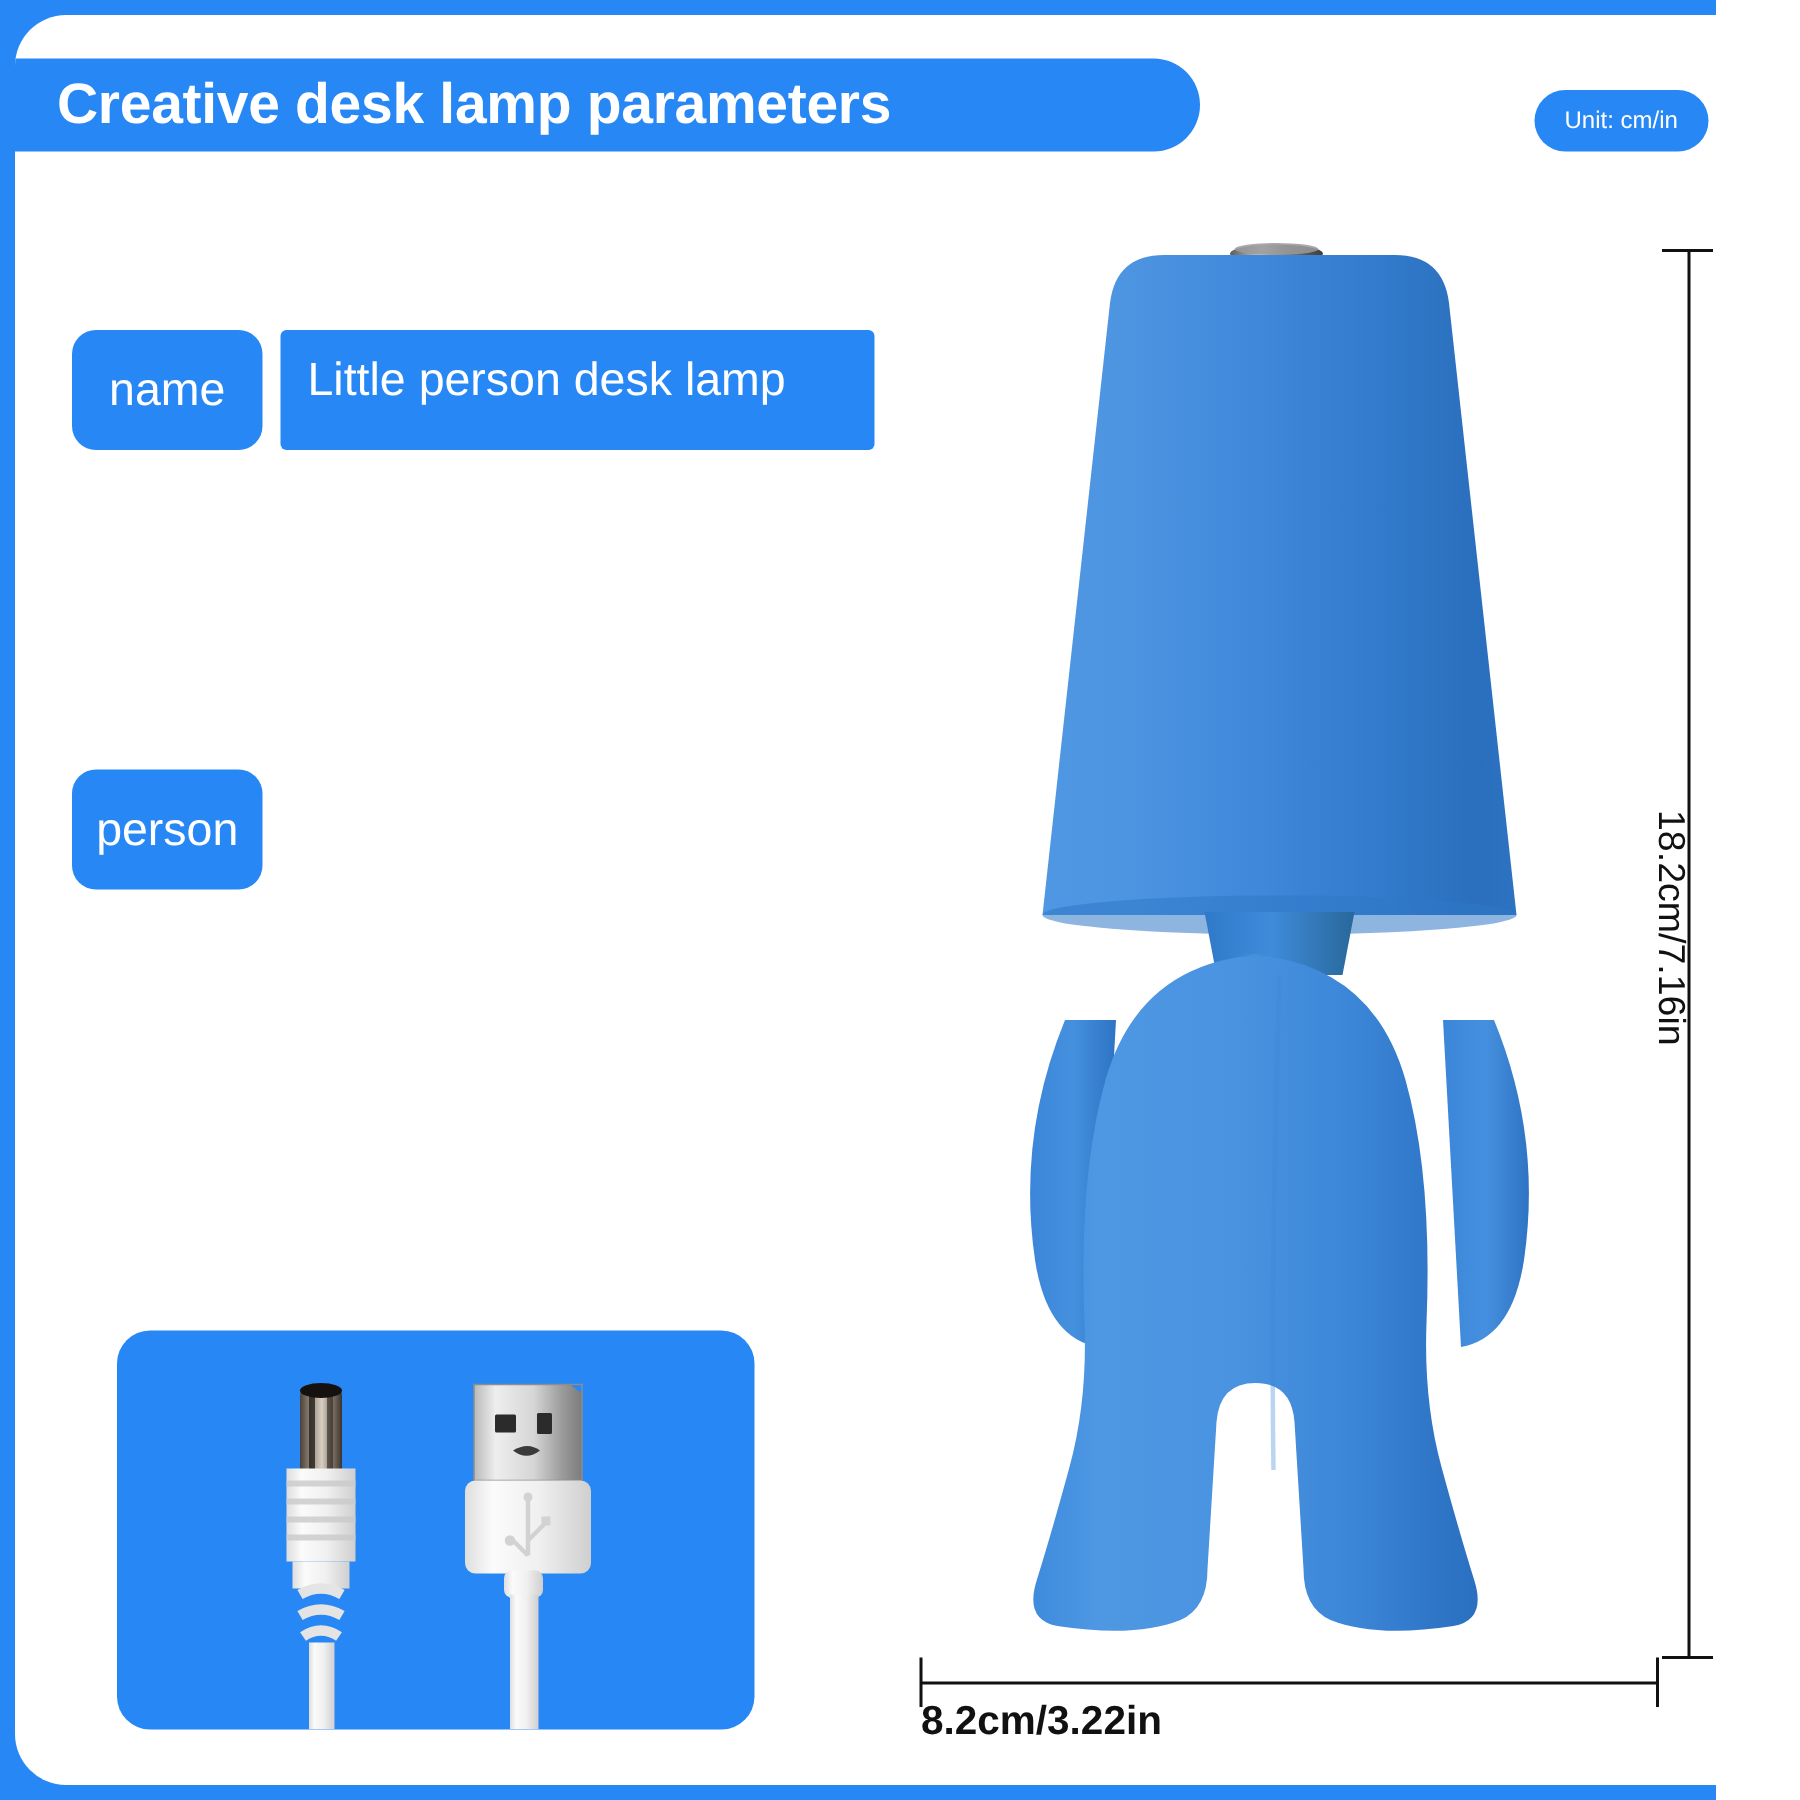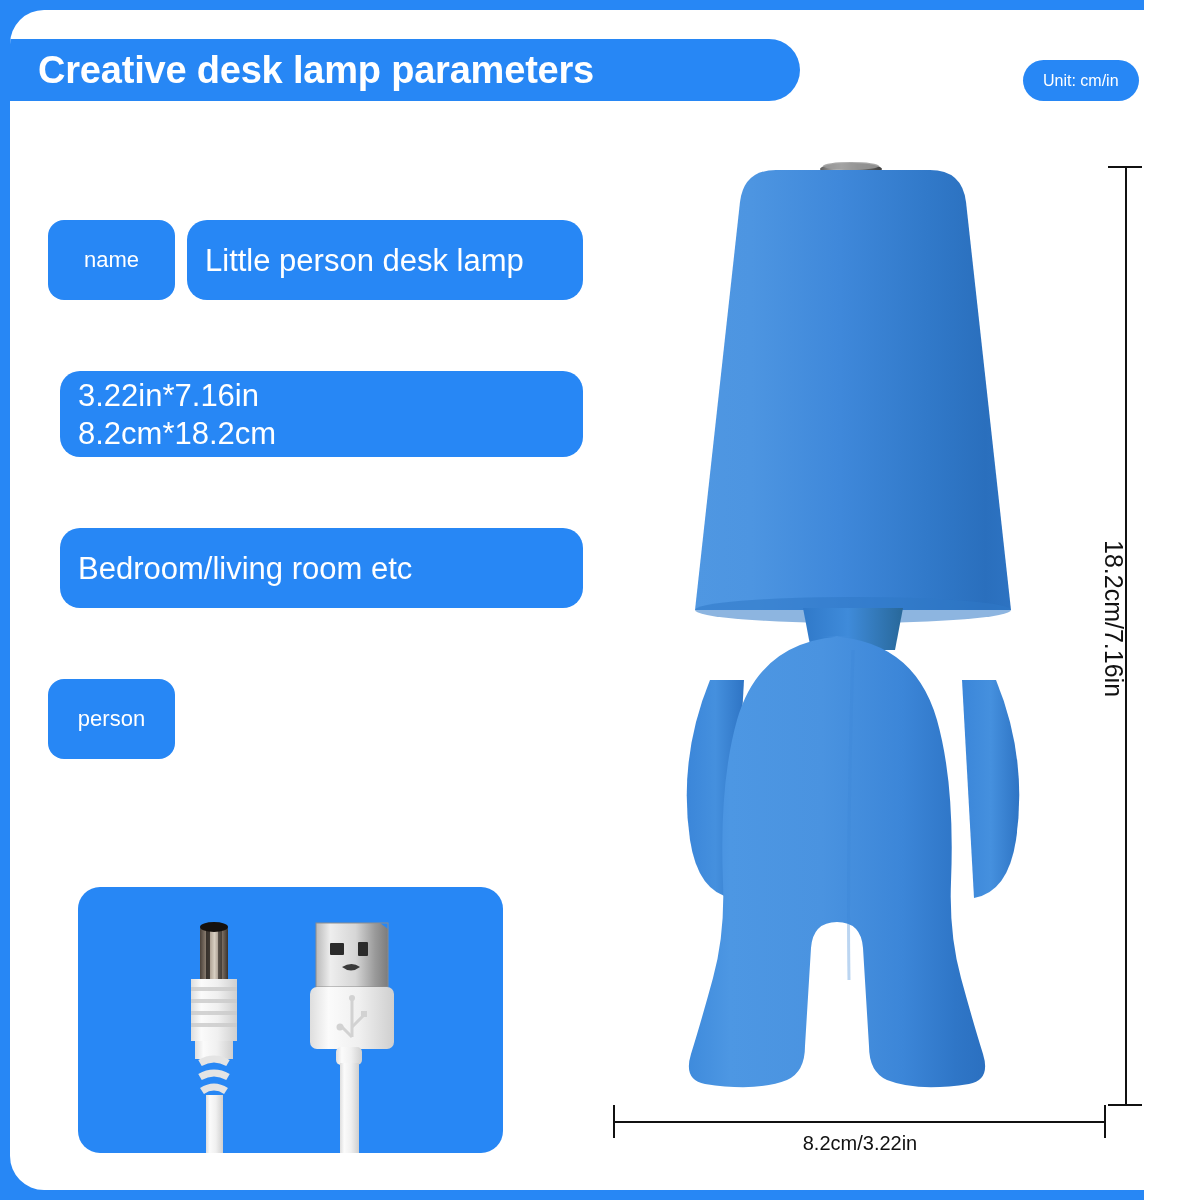--- a/index.html
+++ b/index.html
@@ -89,34 +89,34 @@
     min-height: 80px;
     background: #2787f5;
     border-radius: 16px;
     display: flex;
     align-items: center;
     justify-content: center;
     flex: none;
   }
   .spec-key-text {
     color: #ffffff;
-    font-size: 22px;
+    font-size: 31px;
     white-space: nowrap;
   }
 
   .spec-val {
     margin-left: 12px;
     flex: 1 1 auto;
     min-height: 80px;
     background: #2787f5;
-    border-radius: 20px;
+    border-radius: 4px;
     display: flex;
     flex-direction: column;
     justify-content: center;
-    padding: 6px 0 4px 18px;
+    padding: 6px 0 20px 18px;
   }
   .spec-val-text {
     color: #ffffff;
     font-size: 31px;
     line-height: 1.22;
     white-space: pre-line;
   }
 
   
   #cable-card {
@@ -159,24 +159,24 @@
 
   #dim-h-line   { left: 604px;  top: 1111px; width: 492px; height: 2px; }
   #dim-h-tick-l { left: 603px;  top: 1095px; width: 2px;   height: 33px; }
   #dim-h-tick-r { left: 1094px; top: 1095px; width: 2px;   height: 33px; }
 
   #dim-h-label {
     position: absolute;
     left: 604px;
     top: 1122px;
     width: 492px;
-    text-align: center;
     color: #111111;
-    font-size: 20px;
-    white-space: nowrap;
+    font-size: 27px;
+    white-space: nowrap;
+    font-weight: bold;
   }
 </style>
 </head>
 <body>
 
 <div id="page">
   <div id="panel">
 
     <div id="title-banner">
       <span class="title-text">Creative desk lamp parameters</span>
@@ -191,30 +191,23 @@
       <div class="spec-row">
         <div class="spec-key">
           <span class="spec-key-text">name</span>
         </div>
         <div class="spec-val">
           <span class="spec-val-text">Little person desk lamp</span>
         </div>
       </div>
 
       <div class="spec-row">
-        <div class="spec-val">
-          <span class="spec-val-text">3.22in*7.16in
-8.2cm*18.2cm</span>
-        </div>
       </div>
 
       <div class="spec-row">
-        <div class="spec-val">
-          <span class="spec-val-text">Bedroom/living room etc</span>
-        </div>
       </div>
 
       <div class="spec-row">
         <div class="spec-key">
           <span class="spec-key-text">person</span>
         </div>
       </div>
 
     </div>
 

